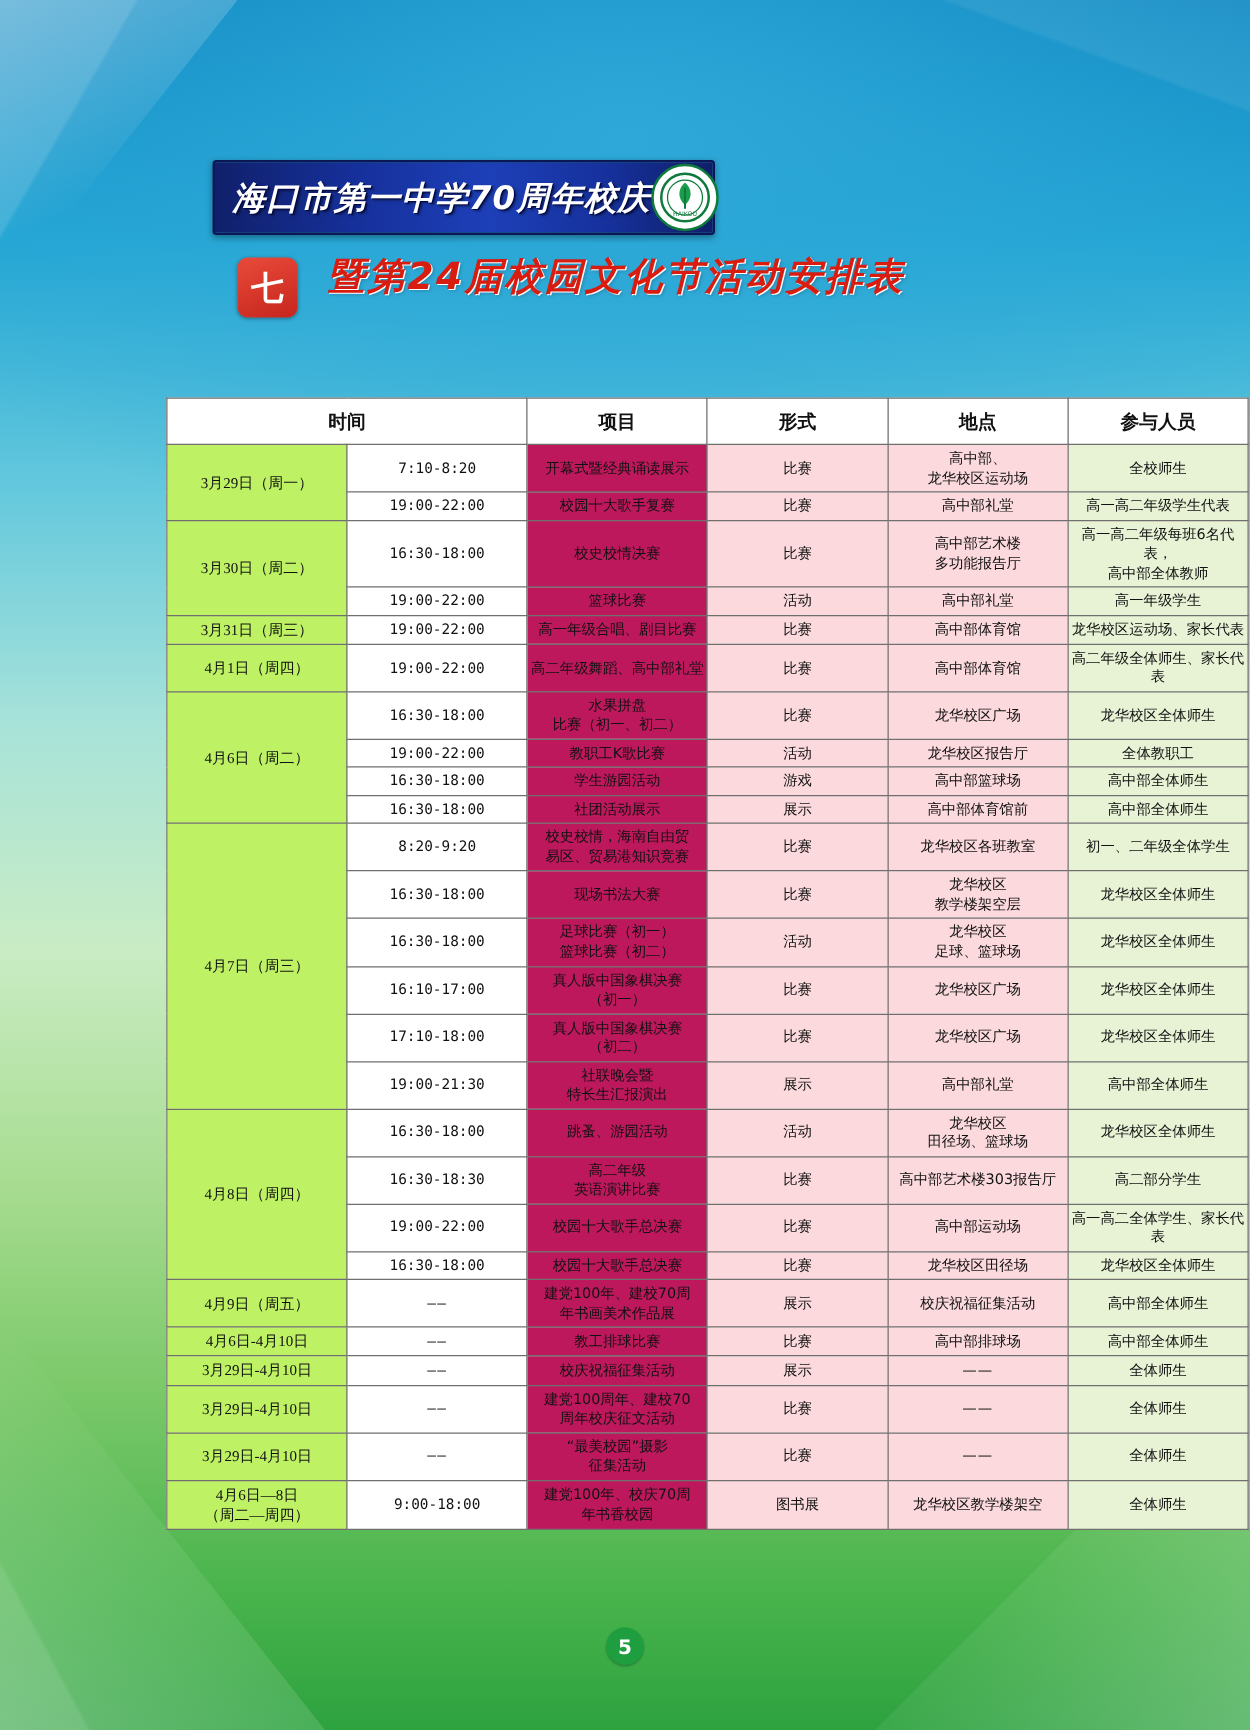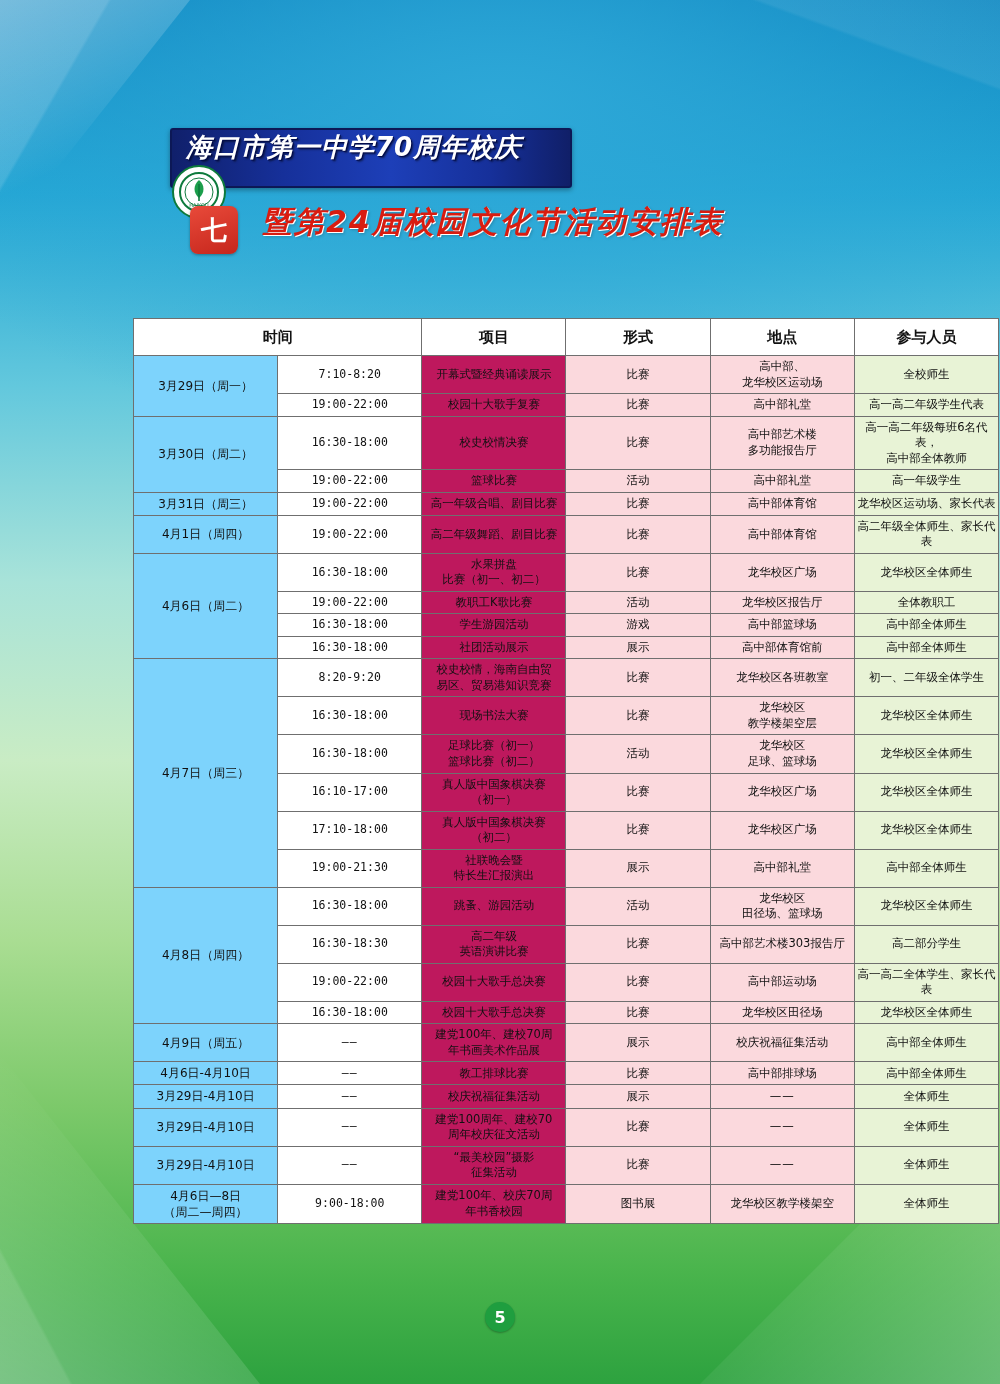--- a/index.html
+++ b/index.html
@@ -60,22 +60,22 @@
   .banner {
     position: absolute;
     left: 170px;
     top: 128px;
     width: 398px;
     height: 56px;
     background: linear-gradient(90deg, #10206b 0%, #16309a 28%, #1d3fb8 55%, #16309a 80%, #101f68 100%);
     border: 2px solid #0c1856;
     border-radius: 3px;
     display: flex;
+    align-items: center;
     box-shadow: 0 2px 5px rgba(0,0,0,0.35);
-    flex-direction: column;
   }
   .banner-text {
     flex: 1;
     color: #ffffff;
     font-size: 26px;
     font-weight: bold;
     letter-spacing: 1px;
     padding-left: 14px;
     text-shadow: 1px 1px 0 #000a4a, 2px 2px 2px rgba(0,0,0,0.5);
     font-style: italic;
@@ -158,21 +158,21 @@
     vertical-align: middle;
     padding: 3px 2px;
     line-height: 1.35;
   }
   .sched thead th {
     font-size: 15px;
     font-weight: bold;
     background: #ffffff;
     height: 30px;
   }
-  .c-date  { width: 118px; background: #7dd3fc; font-size: 12px; }
+  .c-date  { width: 118px; background: #bef264; font-size: 12px; font-family: Liberation Serif, serif; }
   .c-time  { width: 92px;  background: #ffffff; font-family: "DejaVu Sans Mono", "Liberation Mono", monospace; font-size: 11.5px; }
   .c-item  { width: 140px; background: #be185d; margin-top: 20px; }
   .c-form  { width: 52px;  background: #fbd9dd; margin-left: 12px; }
   .c-place { width: 136px; background: #fbd9dd; }
   .c-who   { width: 190px; background: #e8f3d6; }
   .hdr-date, .hdr-item, .hdr-who { background: #ffffff; }
   .dash { letter-spacing: 1px; }
 
   
   .page-num {
@@ -267,21 +267,21 @@
           <td class="c-date" rowspan="1">3月31日（周三）</td>
           <td class="c-time">19:00-22:00</td>
           <td class="c-item">高一年级合唱、剧目比赛</td>
           <td class="c-form">比赛</td>
           <td class="c-place">高中部体育馆</td>
           <td class="c-who">龙华校区运动场、家长代表</td>
         </tr>
         <tr>
           <td class="c-date" rowspan="1">4月1日（周四）</td>
           <td class="c-time">19:00-22:00</td>
-          <td class="c-item">高二年级舞蹈、剧目比赛</td>
+          <td class="c-item">高二年级舞蹈、高中部礼堂</td>
           <td class="c-form">比赛</td>
           <td class="c-place">高中部体育馆</td>
           <td class="c-who">高二年级全体师生、家长代表</td>
         </tr>
         <tr>
           <td class="c-date" rowspan="4">4月6日（周二）</td>
           <td class="c-time">16:30-18:00</td>
           <td class="c-item">水果拼盘<br>比赛（初一、初二）</td>
           <td class="c-form">比赛</td>
           <td class="c-place">龙华校区广场</td>

